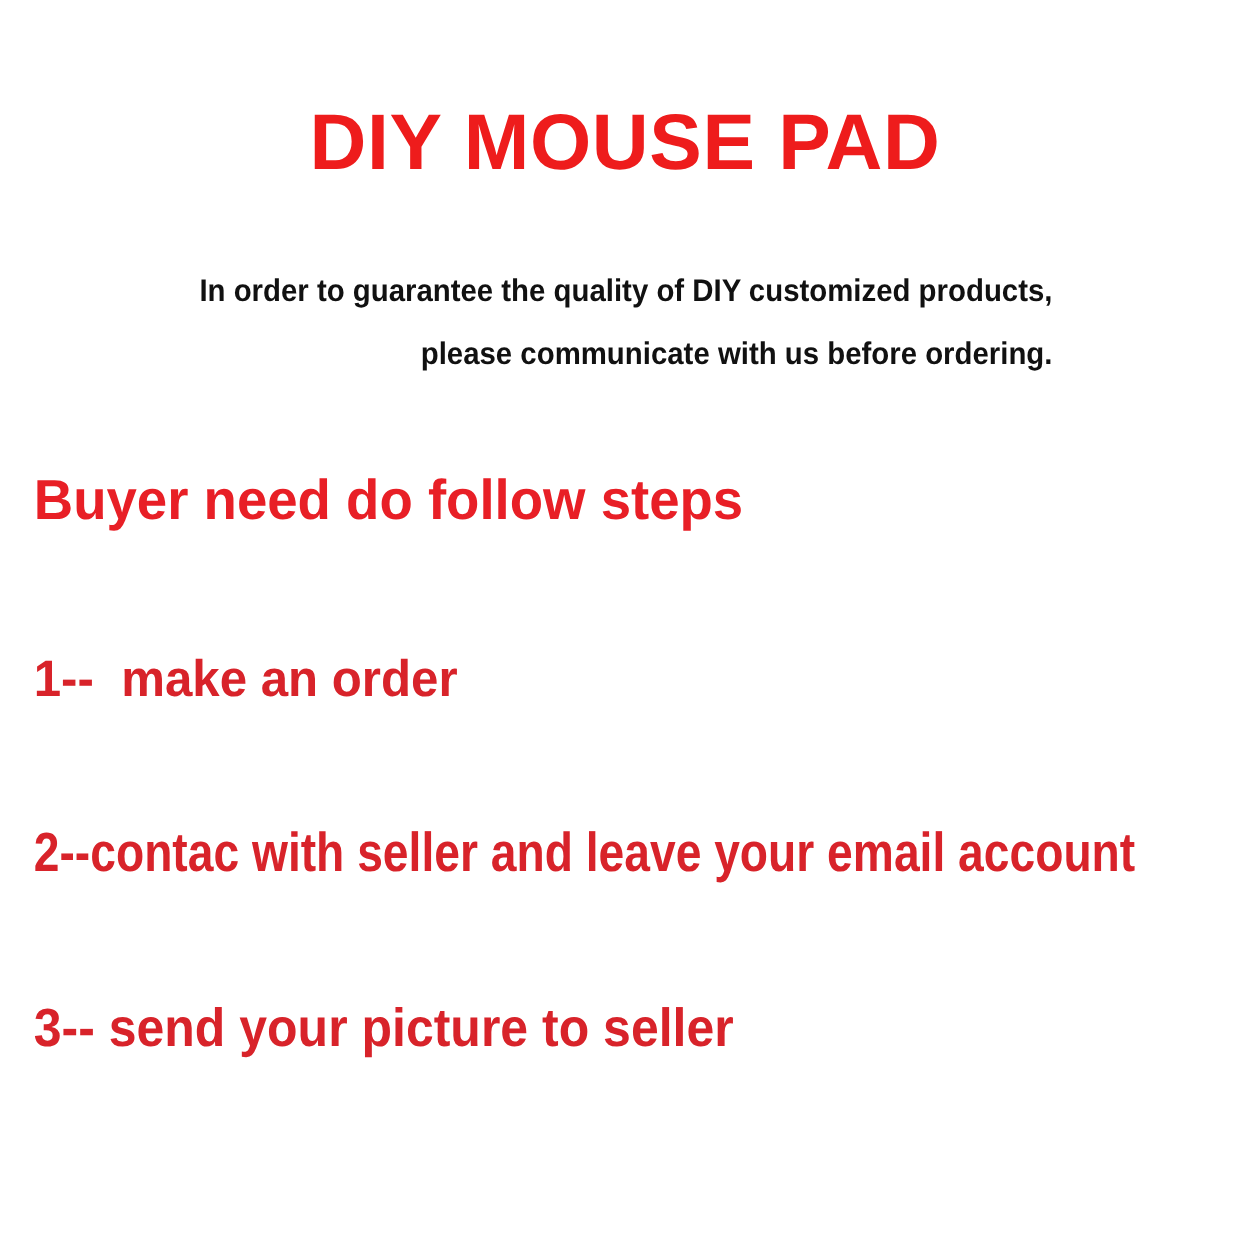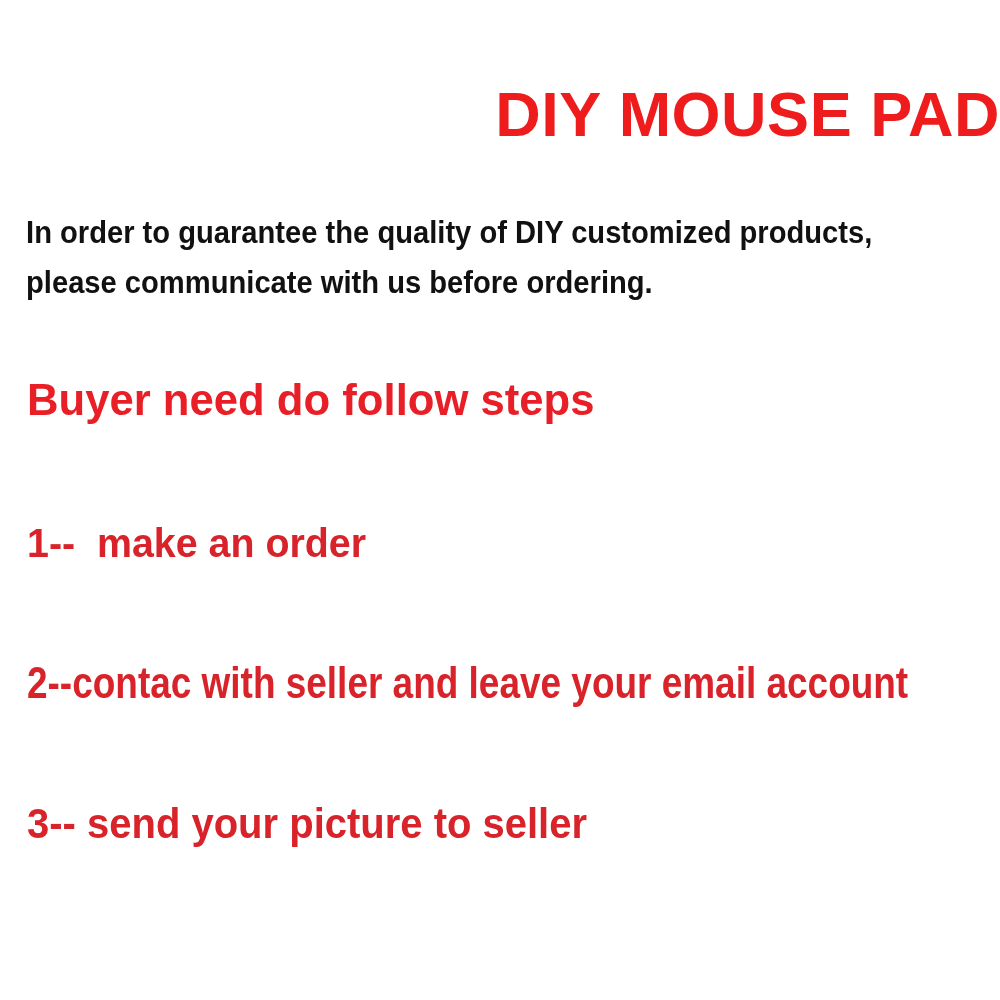--- a/index.html
+++ b/index.html
@@ -20,41 +20,41 @@
     height: 1000px;
     background: #ffffff;
   }
 
   
   .title {
     position: absolute;
     left: 0;
     top: 78px;
     width: 1000px;
-    text-align: right;
+    text-align: center;
     color: #ee1c1c;
     font-family: "Liberation Sans", sans-serif;
     font-weight: bold;
     font-size: 63px;
     line-height: 72px;
     letter-spacing: 0.5px;
     white-space: nowrap;
   }
 
   
   .intro {
     position: absolute;
     left: 0;
     top: 208px;
     width: 868px;
-    text-align: left;
+    text-align: right;
     color: #111111;
     font-family: "Liberation Sans Narrow", "Liberation Sans", sans-serif;
     font-weight: bold;
-    font-size: 31px;
+    font-size: 25px;
     line-height: 50px;
   }
   .intro-line {
     display: block;
     white-space: nowrap;
     transform: scaleX(0.94);
     transform-origin: center center;
   }
 
   

